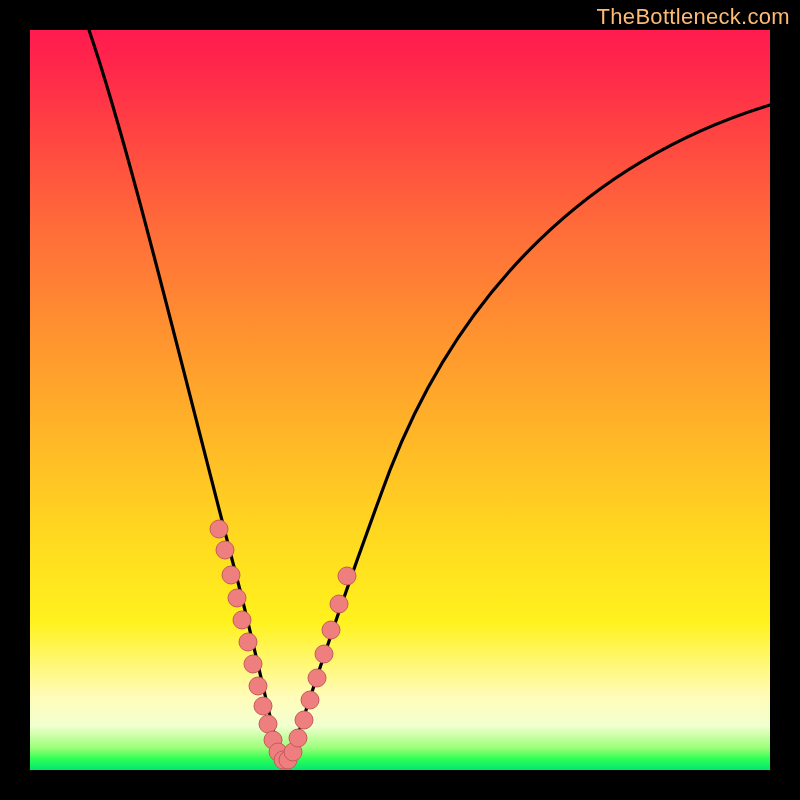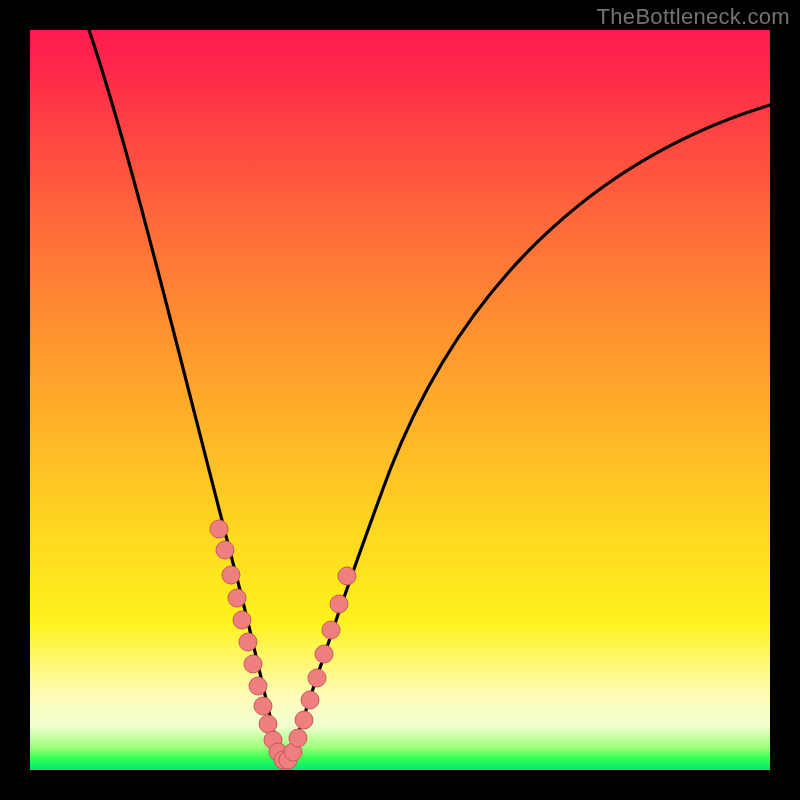--- a/index.html
+++ b/index.html
@@ -40,21 +40,21 @@
       #f2ffd0 94%,
       #9cff7a 97%,
       #2fff55 98.5%,
       #00e676 100%
     );
   }
   .watermark {
     position: absolute;
     top: 4px;
     right: 10px;
-    color: #737373;
+    color: #fdba74;
     font-size: 22px;
     font-weight: 500;
     letter-spacing: 0.3px;
     user-select: none;
   }
   svg.curve {
     position: absolute;
     left: 0;
     top: 0;
     width: 740px;

